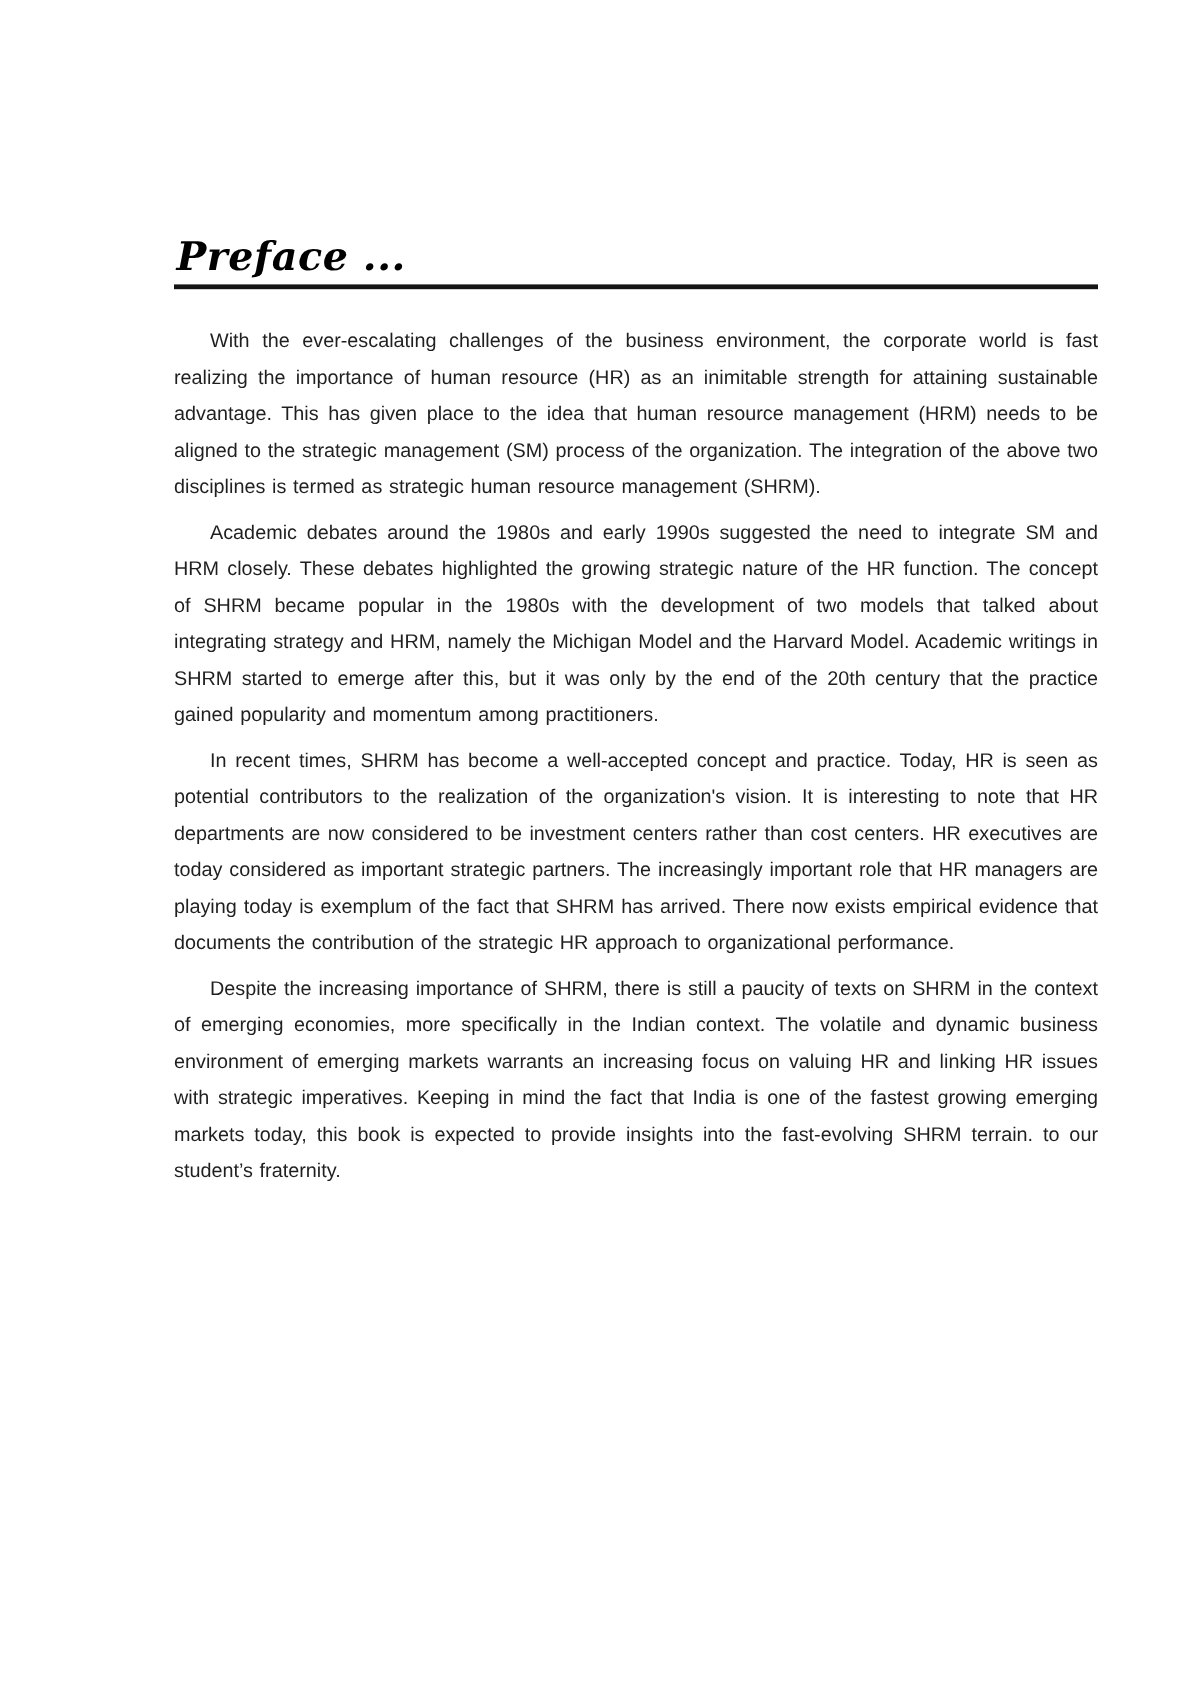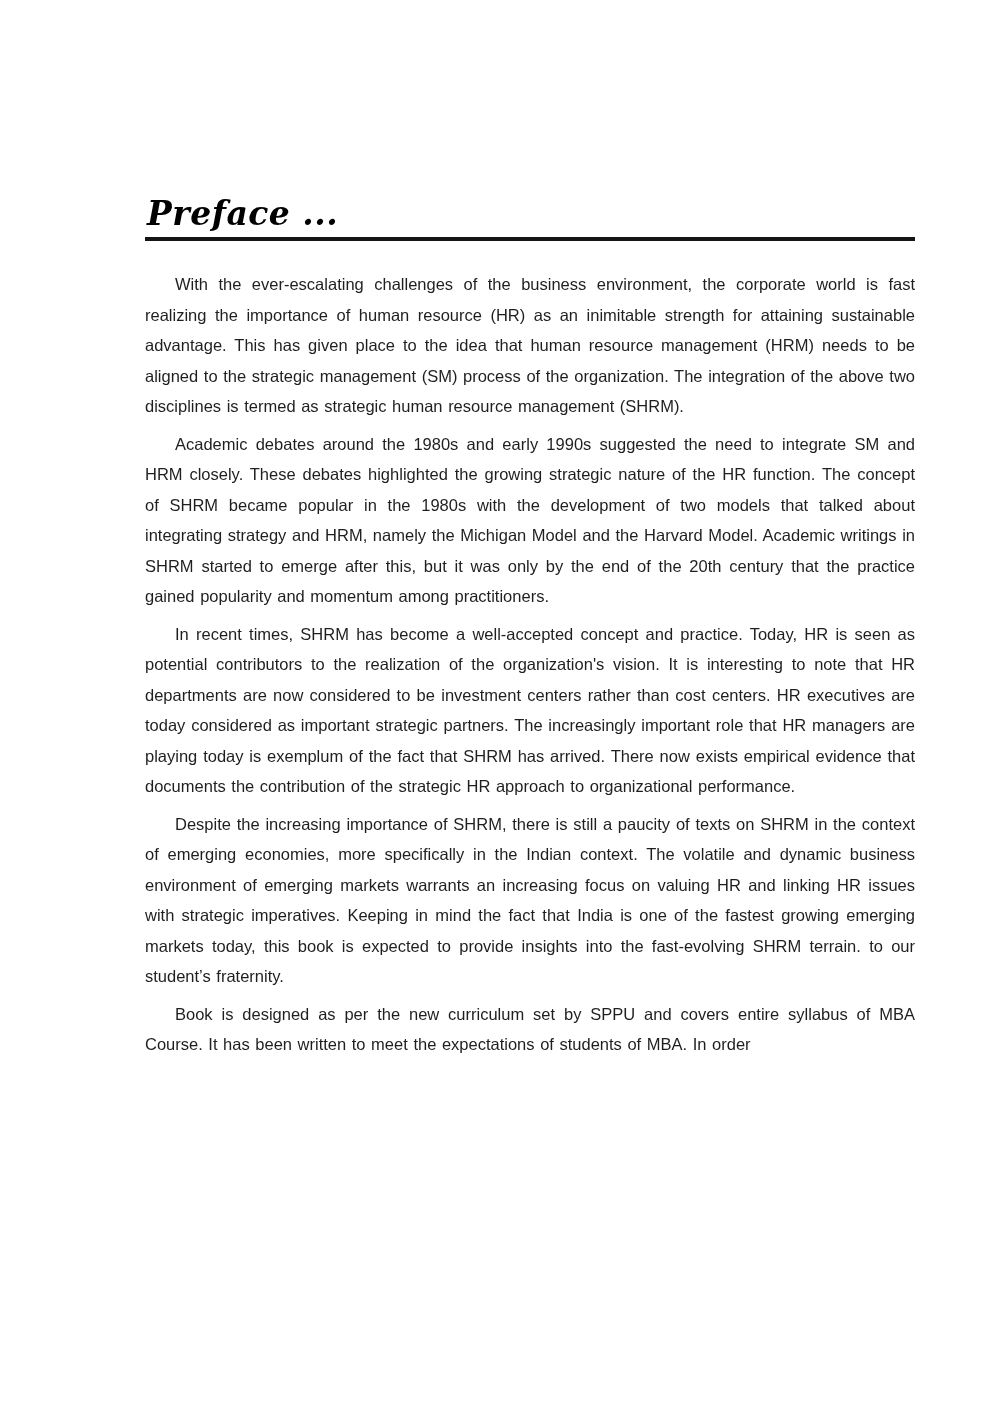--- a/index.html
+++ b/index.html
@@ -54,15 +54,14 @@
 
 <div class="page">
   <h1 class="title">Preface ...</h1>
   <div class="title-rule"></div>
 
   <div class="content">
     <p class="para">With the ever-escalating challenges of the business environment, the corporate world is fast realizing the importance of human resource (HR) as an inimitable strength for attaining sustainable advantage. This has given place to the idea that human resource management (HRM) needs to be aligned to the strategic management (SM) process of the organization. The integration of the above two disciplines is termed as strategic human resource management (SHRM).</p>
     <p class="para">Academic debates around the 1980s and early 1990s suggested the need to integrate SM and HRM closely. These debates highlighted the growing strategic nature of the HR function. The concept of SHRM became popular in the 1980s with the development of two models that talked about integrating strategy and HRM, namely the Michigan Model and the Harvard Model. Academic writings in SHRM started to emerge after this, but it was only by the end of the 20th century that the practice gained popularity and momentum among practitioners.</p>
     <p class="para">In recent times, SHRM has become a well-accepted concept and practice. Today, HR is seen as potential contributors to the realization of the organization's vision. It is interesting to note that HR departments are now considered to be investment centers rather than cost centers. HR executives are today considered as important strategic partners. The increasingly important role that HR managers are playing today is exemplum of the fact that SHRM has arrived. There now exists empirical evidence that documents the contribution of the strategic HR approach to organizational performance.</p>
     <p class="para">Despite the increasing importance of SHRM, there is still a paucity of texts on SHRM in the context of emerging economies, more specifically in the Indian context. The volatile and dynamic business environment of emerging markets warrants an increasing focus on valuing HR and linking HR issues with strategic imperatives. Keeping in mind the fact that India is one of the fastest growing emerging markets today, this book is expected to provide insights into the fast-evolving SHRM terrain. to our student’s fraternity.</p>
-    <p class="para">Book is designed as per the new curriculum set by SPPU and covers entire syllabus of MBA Course. It has been written to meet the expectations of students of MBA. In order</p>
   </div>
 </div>
 
 </body></html>

